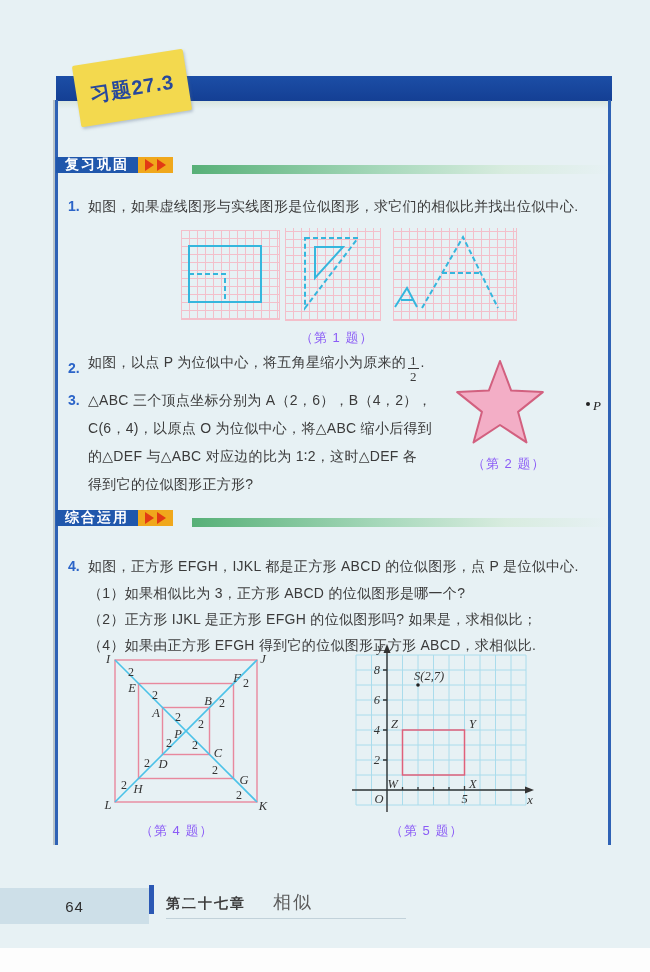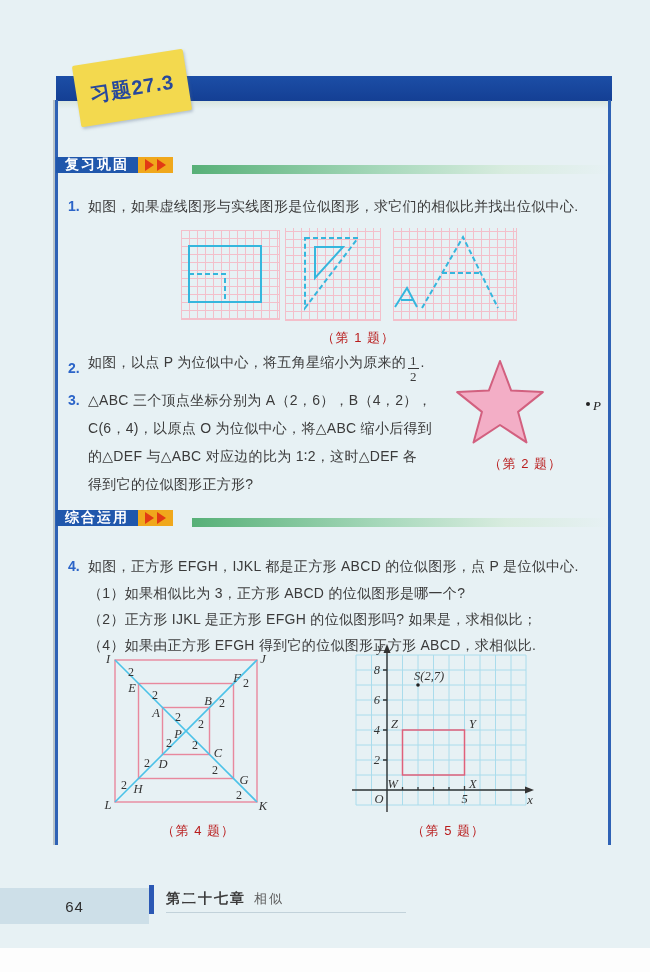--- a/index.html
+++ b/index.html
@@ -1,21 +1,21 @@
 <!DOCTYPE html>
 <html><head>
 <meta charset="utf-8">
 <style>
   html,body{margin:0;padding:0;background:#ffffff;}
   .page{position:relative;width:650px;height:972px;background:#e7f1f4;overflow:hidden;
         font-family:"Liberation Sans","DejaVu Sans",sans-serif;}
   .abs{position:absolute;}
   .txt{font-size:14px;color:#3b3b3b;letter-spacing:.3px;white-space:nowrap;}
   .pnum{color:#2b64c8;font-weight:bold;font-size:14px;}
-  .caption{font-size:13px;color:#b91c1c;letter-spacing:1px;text-align:right;}
+  .caption{font-size:13px;color:#8b5cf6;letter-spacing:1px;text-align:left;}
   
   .topbar{left:56px;top:76px;width:556px;height:25px;
           background:linear-gradient(180deg,#1c4ea6,#143f94);}
   .topbar-shadow{left:56px;top:101px;width:556px;height:8px;
           background:linear-gradient(180deg,#d9e6df,rgba(217,230,223,0));}
   .tag{left:76px;top:57px;width:112px;height:62px;background:#f3d94e;
        transform:rotate(-9deg);border-radius:2px;box-shadow:1px 2px 3px rgba(90,110,140,.35);
        display:flex;align-items:center;justify-content:center;}
   .tag span{font-size:20px;font-weight:bold;color:#27489c;letter-spacing:1px;}
   .vline{width:3px;background:#2f62b5;top:100px;height:745px;}
@@ -44,21 +44,21 @@
            font-size:12.5px;fill:#333;}
   svg text.seg{font-style:normal;font-size:12px;}
   
   .foot-strip{left:0;top:888px;width:149px;height:36px;background:#cddfe8;
               display:flex;align-items:center;}
   .foot-num{width:100%;text-align:center;font-size:15px;color:#2e2e2e;letter-spacing:1px;}
   .foot-bar{left:149px;top:885px;width:5px;height:29px;background:#2b58b4;}
   .foot-chap{left:166px;top:890px;width:240px;border-bottom:1px solid #c2d2da;
              padding-bottom:4px;font-size:14px;color:#3c3c3c;}
   .foot-chap .b{font-weight:bold;letter-spacing:2px;}
-  .foot-chap .s{color:#5a5a5a;font-size:13px;margin-left:4px;letter-spacing:2px;}
+  .foot-chap .s{color:#5a5a5a;font-size:18px;margin-left:23px;letter-spacing:2px;}
   .whitebottom{left:0;top:948px;width:650px;height:24px;background:#fdfdfd;}
   .dot{width:4px;height:4px;border-radius:50%;background:#222;}
   .varlabel{font-family:"Liberation Serif","DejaVu Serif",serif;font-style:italic;
             font-size:13px;color:#222;}
 </style>
 </head>
 <body>
 
 <div class="page">
 

